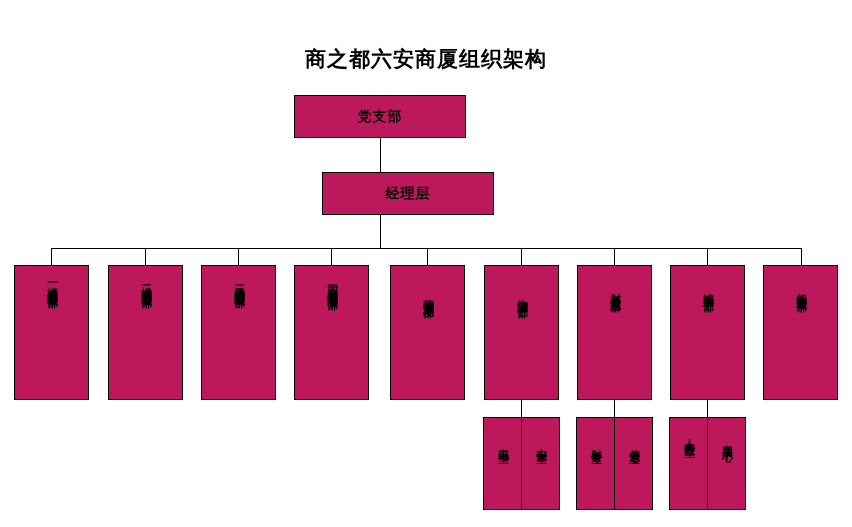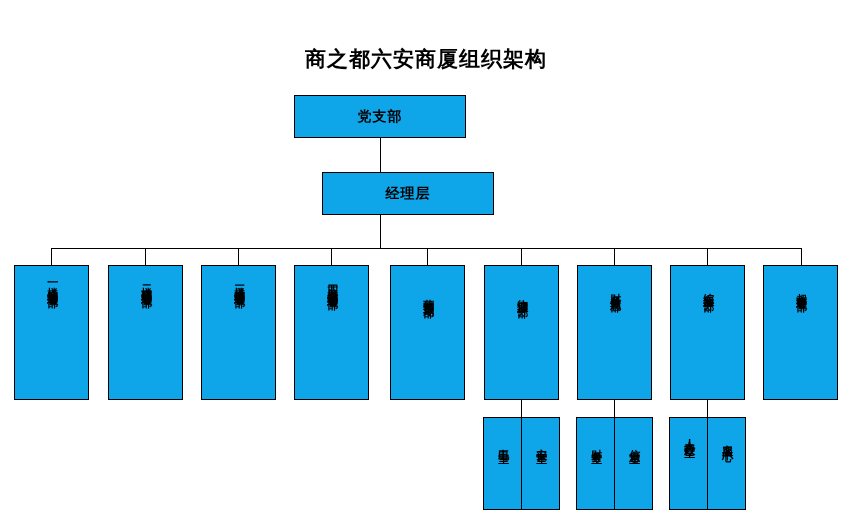--- a/index.html
+++ b/index.html
@@ -21,21 +21,21 @@
     font-size:21px;
     letter-spacing:1px;
     color:#000000;
     white-space:nowrap;
   }
 
   .box{
     position:absolute;
     box-sizing:border-box;
     border:1px solid #000000;
-    background:#0ea5e9;
+    background:#be185d;
     color:#000000;
   }
 
   
   .box.h{
     display:flex;
     align-items:center;
     justify-content:center;
     font-size:14px;
     font-weight:bold;

